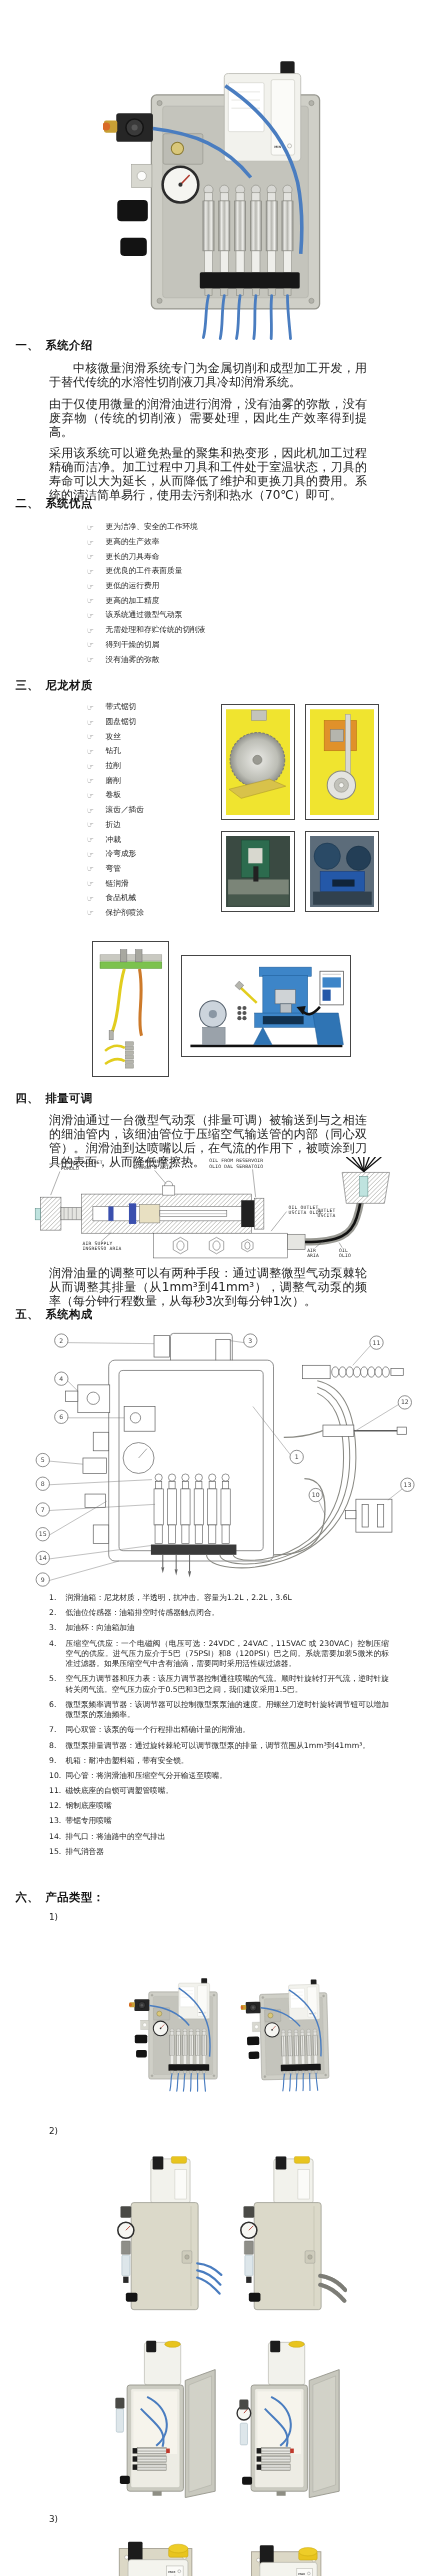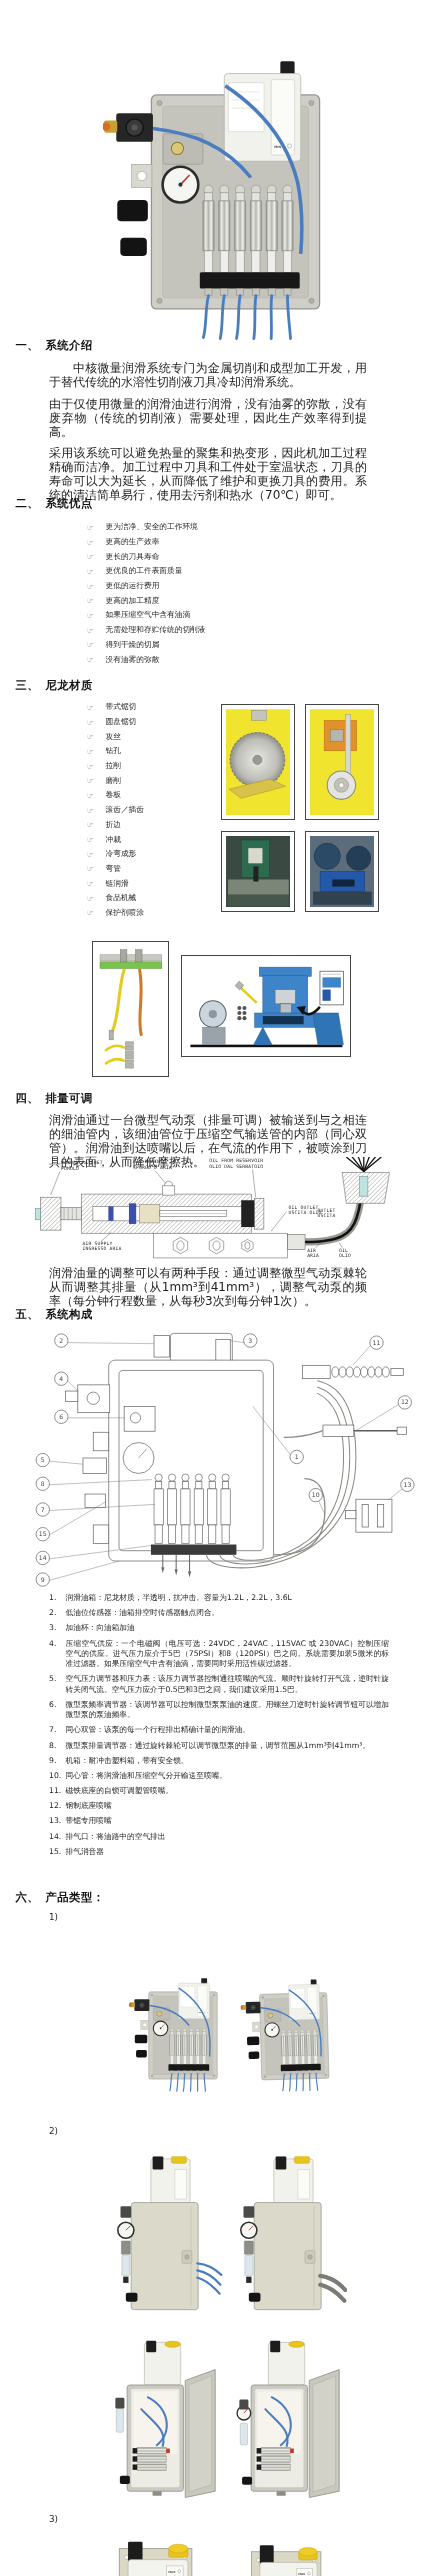--- a/index.html
+++ b/index.html
@@ -296,21 +296,21 @@
       <span>更低的运行费用</span>
     </div>
 
     <div class="bitem">
       <span class="hand">☞</span>
       <span>更高的加工精度</span>
     </div>
 
     <div class="bitem">
       <span class="hand">☞</span>
-      <span>如果压缩空气中含有油滴</span>
+      <span>该系统通过微型气动泵</span>
     </div>
 
     <div class="bitem">
       <span class="hand">☞</span>
       <span>无需处理和存贮传统的切削液</span>
     </div>
 
     <div class="bitem">
       <span class="hand">☞</span>
       <span>得到干燥的切屑</span>

